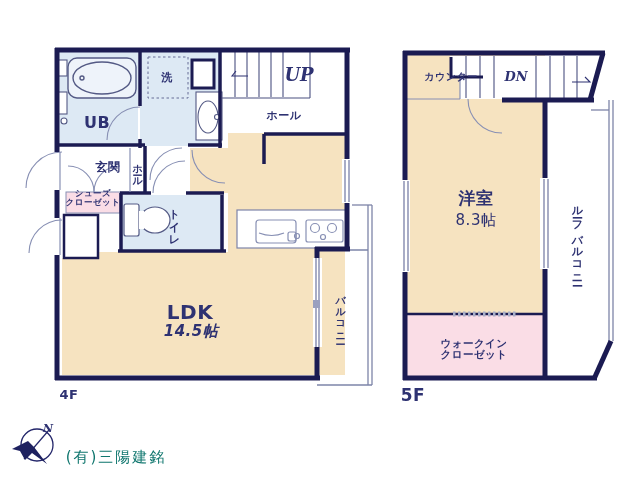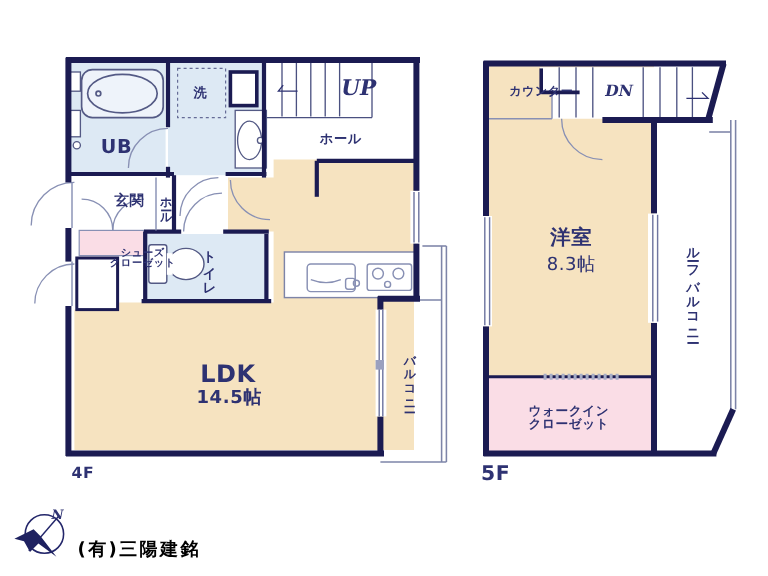--- a/index.html
+++ b/index.html
@@ -3,21 +3,21 @@
 <meta charset="utf-8">
 <style>
   html,body{margin:0;padding:0;background:#ffffff;}
   #stage{position:relative;width:640px;height:480px;background:#ffffff;overflow:hidden;
          font-family:"DejaVu Sans","Liberation Sans",sans-serif;}
   #plan-svg{position:absolute;left:0;top:0;}
   .lbl{position:absolute;transform:translate(-50%,-50%);color:#2e3272;font-weight:bold;
        white-space:nowrap;line-height:1.05;text-align:center;letter-spacing:0.5px;}
   .v{writing-mode:vertical-rl;text-orientation:upright;letter-spacing:1px;line-height:1;}
   .serif-i{font-family:"DejaVu Serif","Liberation Serif",serif;font-style:italic;letter-spacing:0;}
-  .company{color:#000000;font-weight:700;letter-spacing:2px;}
+  .company{color:#0f766e;font-weight:400;letter-spacing:2px;}
 </style>
 </head>
 <body>
 
 <div id="stage">
 
   <svg id="plan-svg" width="640" height="480" viewBox="0 0 640 480">
 
     <g>
       <polygon points="62,375 62,258 98,258 98,252 228,252 228,193 190,193 190,148 228,148 228,133 345,133 345,375" fill="#f6e3c0"></polygon>
@@ -211,27 +211,27 @@
       <polygon fill="#1e2160" points="12,449 28,441 34,447 47,464 32,453 25,460 20,451"></polygon>
     </g>
   </svg>
 
   <div class="lbl" style="left:97px;top:123px;font-size:16px;">UB</div>
   <div class="lbl" style="left:167px;top:78px;font-size:11px;">洗</div>
   <div class="lbl serif-i" style="left:299px;top:75px;font-size:18px;">UP</div>
   <div class="lbl" style="left:284px;top:116px;font-size:11px;">ホール</div>
   <div class="lbl" style="left:96px;top:167px;font-size:12px;margin-left:12px;">玄関</div>
   <div class="lbl v" style="left:137px;top:170px;font-size:10px;">ホール</div>
-  <div class="lbl" style="left:93px;top:216px;font-size:8.5px;margin-left:26px;">
+  <div class="lbl" style="left:93px;top:198px;font-size:8.5px;">
     <div>シューズ</div>
     <div>クローゼット</div>
   </div>
   <div class="lbl v" style="left:174px;top:221px;font-size:11px;">トイレ</div>
   <div class="lbl" style="left:190px;top:312px;font-size:20px;font-weight:600;text-align:center;">LDK</div>
-  <div class="lbl" style="left:191px;top:332px;font-size:15px;font-weight:600;">14.5帖</div>
+  <div class="lbl" style="left:191px;top:332px;font-size:15px;font-weight:600;font-style:italic;">14.5帖</div>
   <div class="lbl v" style="left:340px;top:314px;font-size:10px;">バルコニー</div>
   <div class="lbl" style="left:69px;top:395px;font-size:13px;">4F</div>
 
   <div class="lbl" style="left:451px;top:77px;font-size:10px;">カウンター</div>
   <div class="lbl serif-i" style="left:516px;top:77px;font-size:13px;text-align:center;">DN</div>
   <div class="lbl" style="left:476px;top:199px;font-size:17px;font-weight:600;">洋室</div>
   <div class="lbl" style="left:476px;top:221px;font-size:15px;font-weight:400;">8.3帖</div>
   <div class="lbl v" style="left:577px;top:240px;font-size:11px;">ルーフバルコニー</div>
   <div class="lbl" style="left:474px;top:349px;font-size:10.5px;">
     <div>ウォークイン</div>

